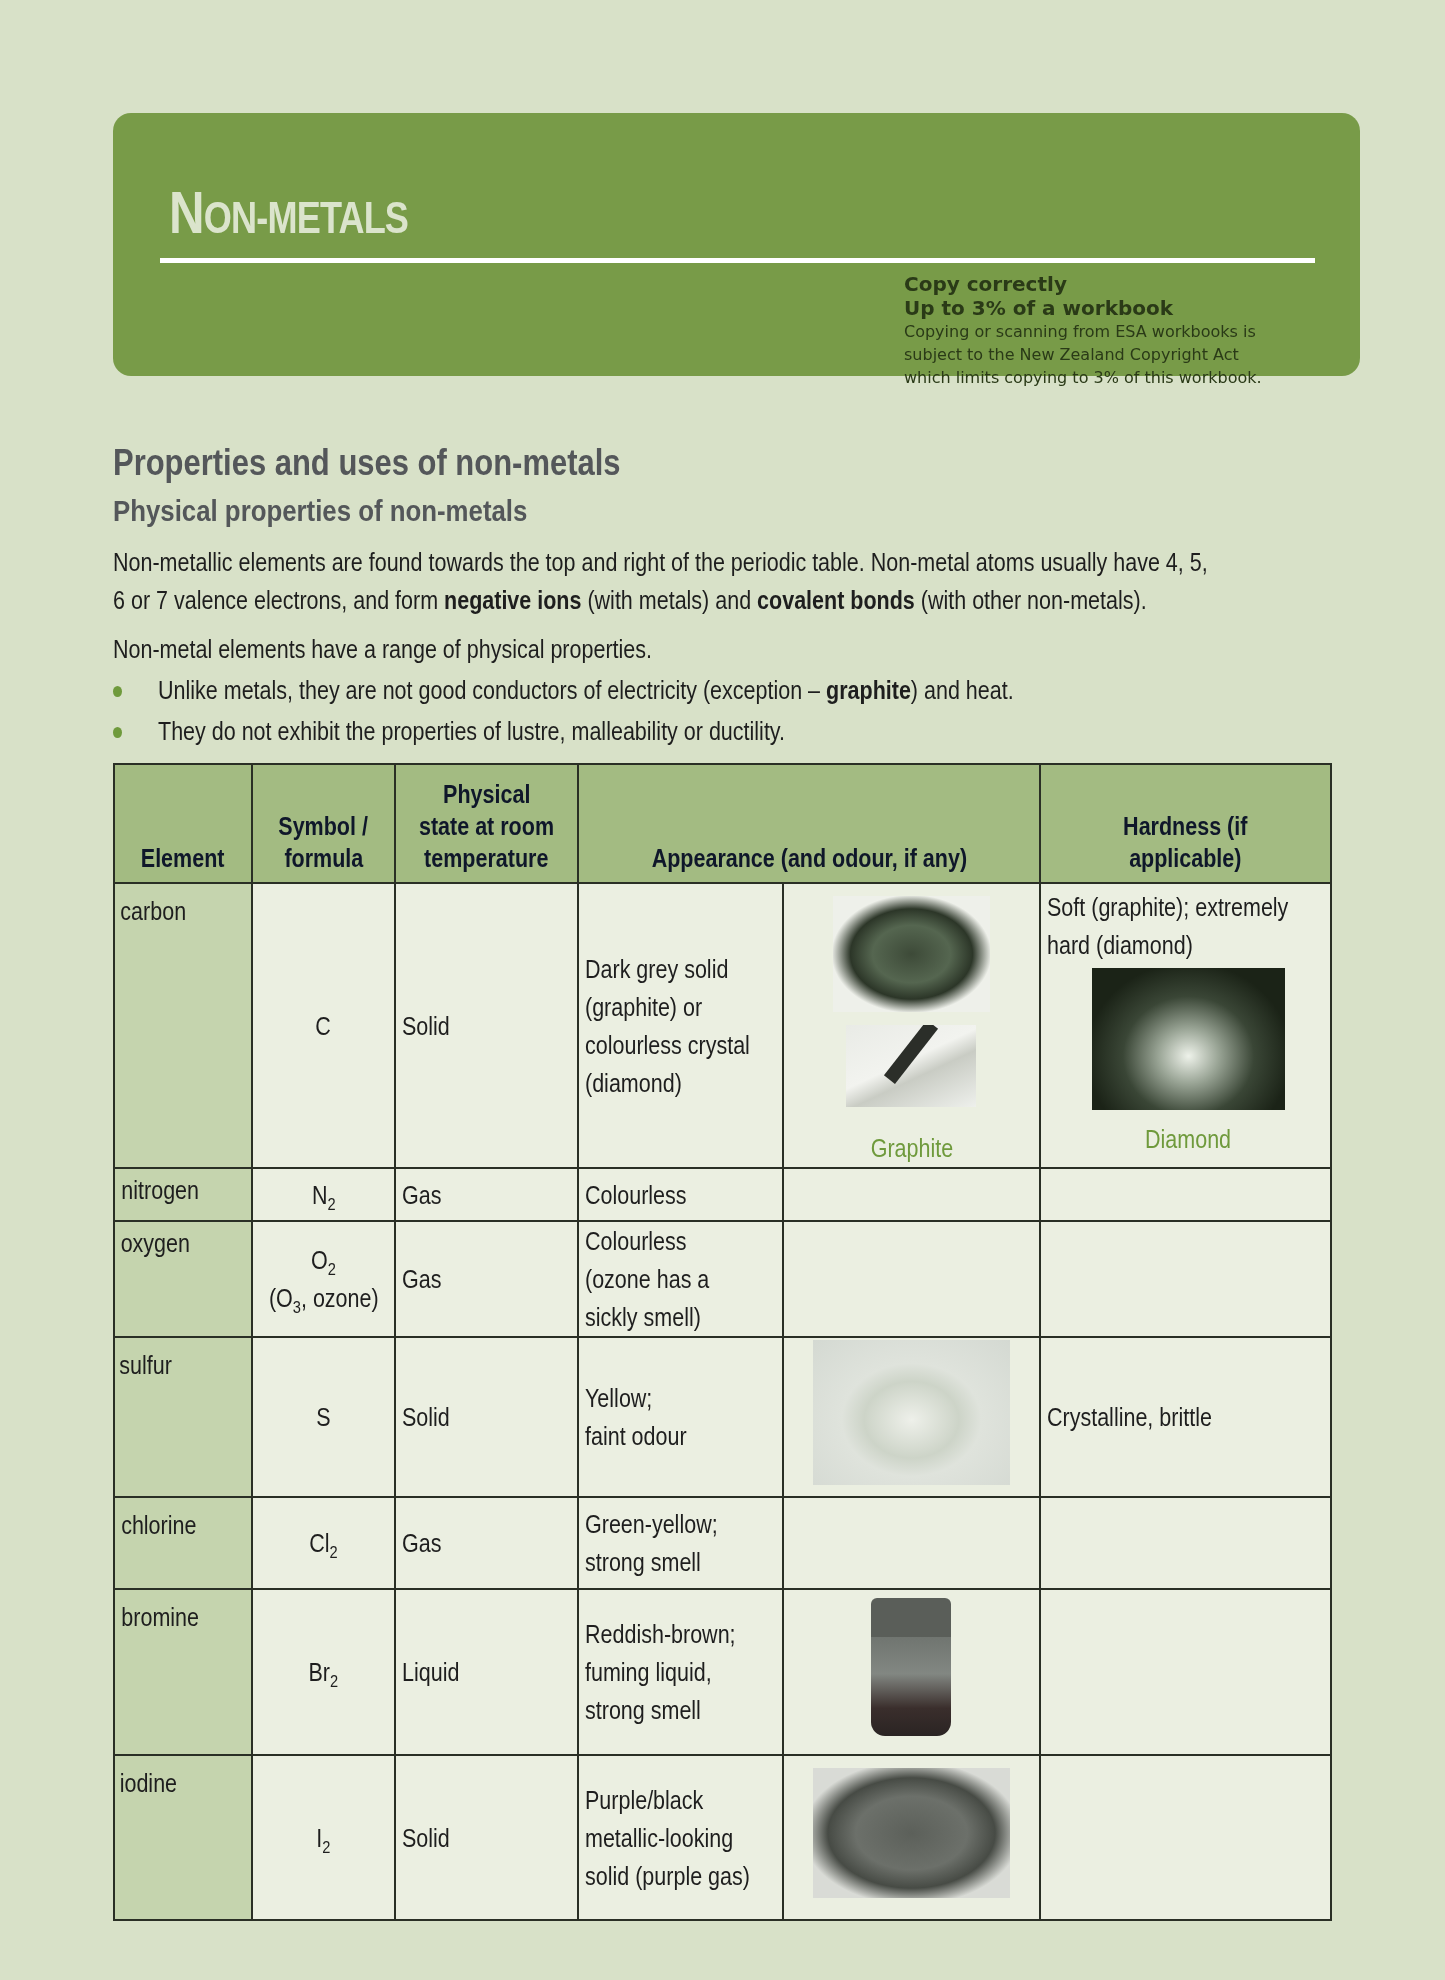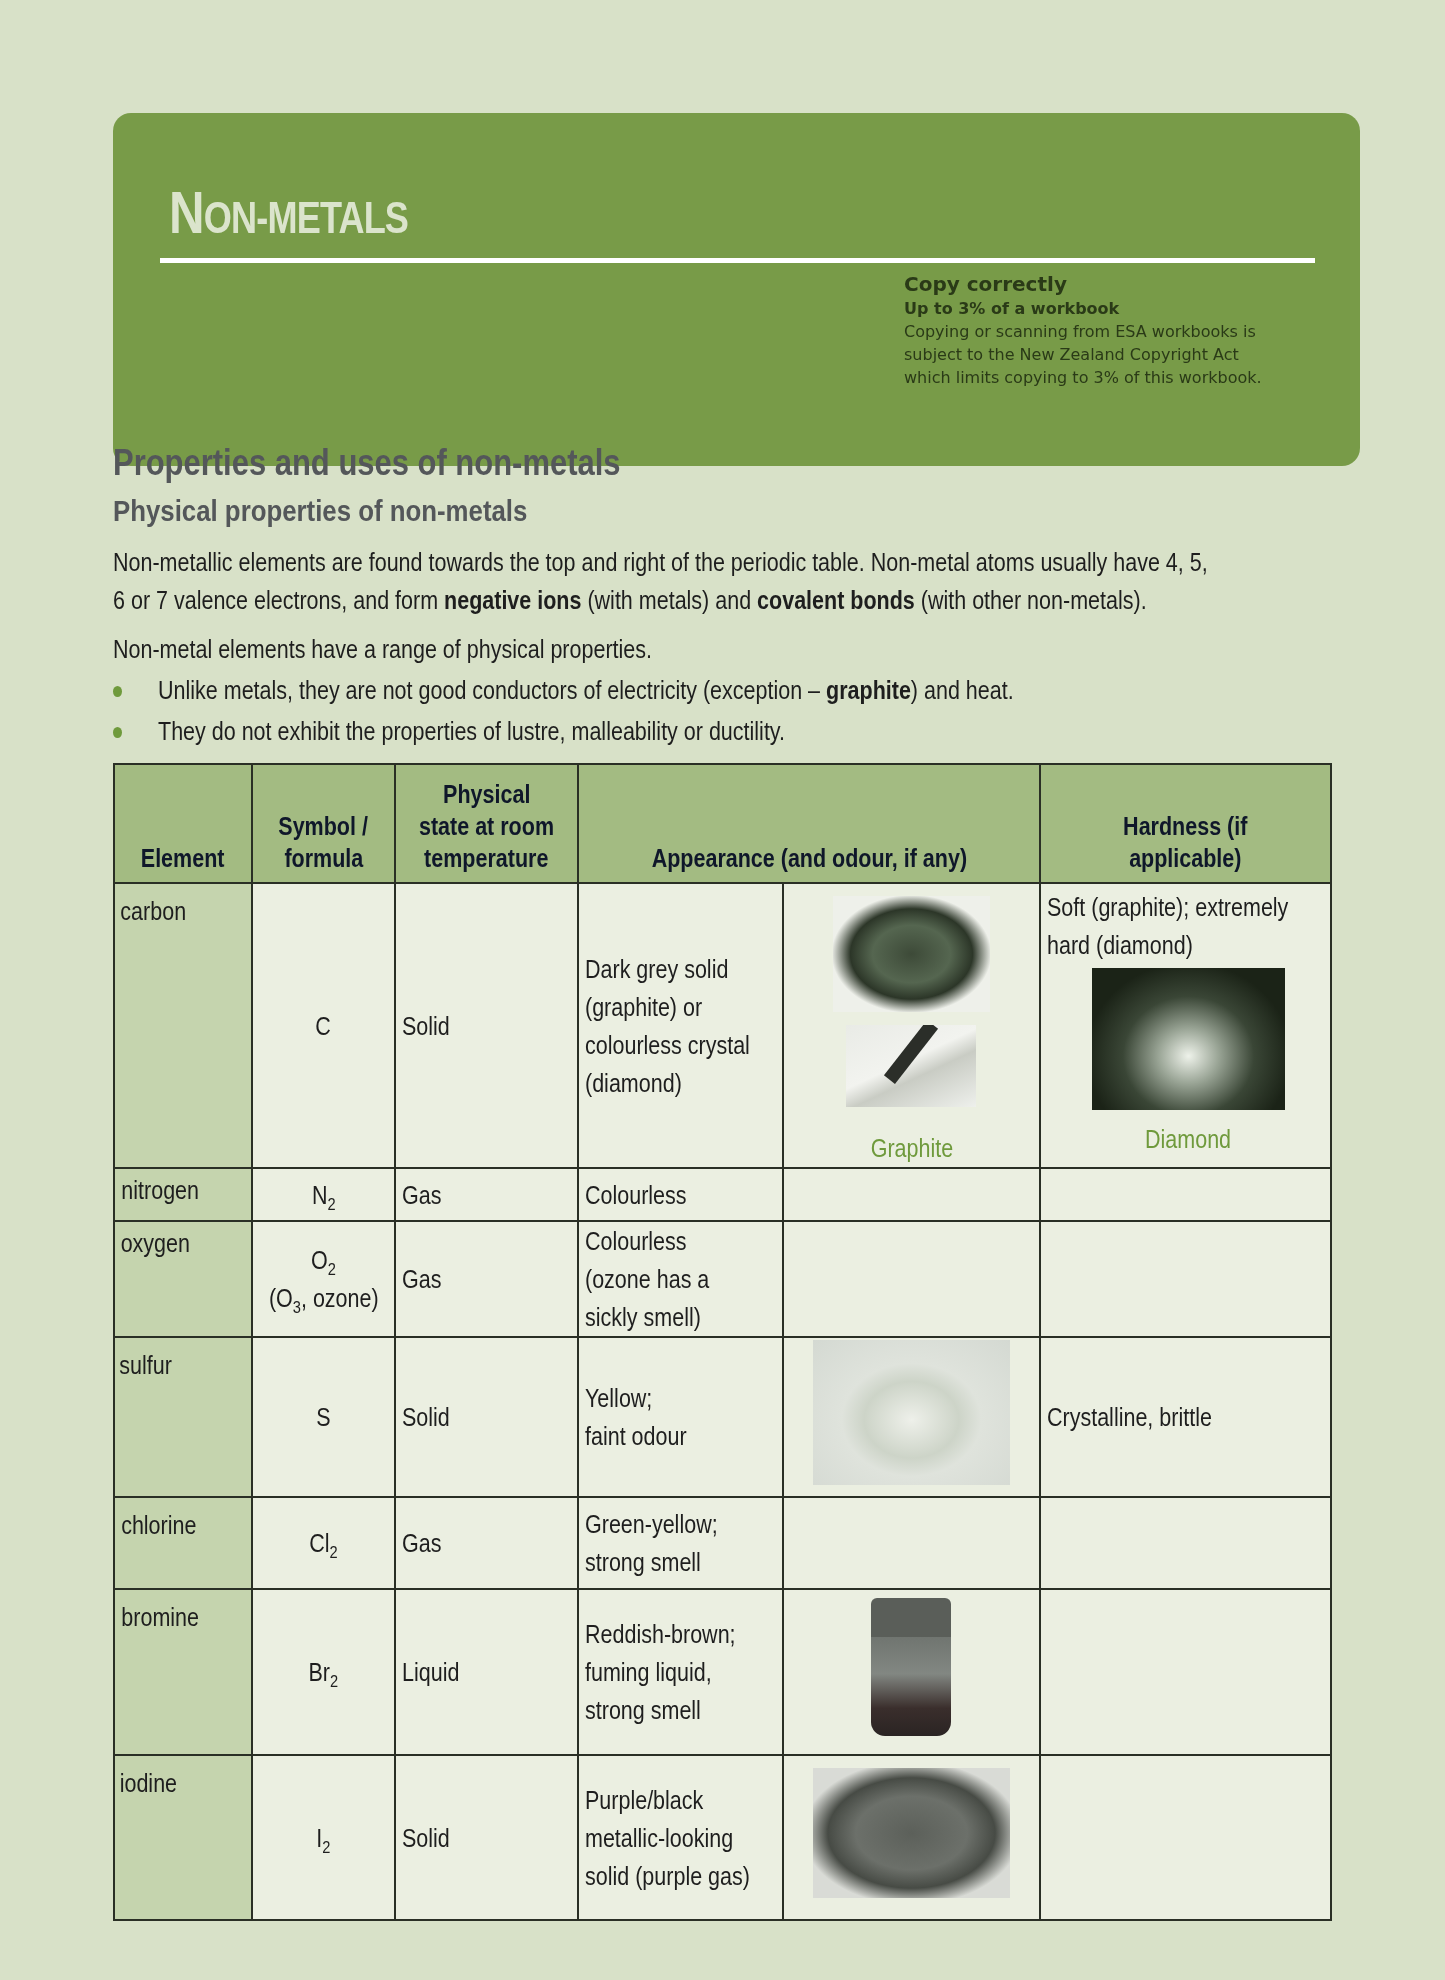--- a/index.html
+++ b/index.html
@@ -1,25 +1,25 @@
 <!DOCTYPE html>
 <html><head>
 <meta charset="utf-8">
 <style>
   * { box-sizing: border-box; margin: 0; padding: 0; }
   html, body { width: 1445px; height: 1980px; background: #d8e1c8; overflow: hidden; }
   body { position: relative; font-family: "Liberation Sans", sans-serif; color: #1e1e1e; }
 
-  .banner { position: absolute; left: 113px; top: 113px; width: 1247px; height: 353px; background: #789b48; border-radius: 18px; }
+  .banner { position: absolute; left: 113px; top: 113px; width: 1247px; height: 263px; background: #789b48; border-radius: 18px; }
   .banner-title { position: absolute; left: 56px; top: 65px; font-family: "Liberation Sans", sans-serif; font-weight: bold; color: #dbe4cc; font-size: 60px; letter-spacing: -1px; transform: scaleX(0.82); transform-origin: left; }
   .banner-title .sc { font-size: 44px; }
   .banner-rule { position: absolute; left: 47px; top: 145px; width: 1155px; height: 5px; background: #ffffff; }
   .copy { position: absolute; left: 791px; top: 158px; width: 420px; color: #2a3a17; font-family: "DejaVu Sans", sans-serif; line-height: 23px; }
   .copy-title { font-weight: bold; font-size: 20px; line-height: 26px; }
-  .copy-sub { font-weight: bold; font-size: 16px; }
+  .copy-sub { font-weight: bold; font-size: 20px; }
   .copy-body { font-size: 16px; }
 
   .h1 { position: absolute; left: 113px; top: 442px; font-size: 36px; font-weight: bold; color: #54575a; transform: scaleX(0.86); transform-origin: left; white-space: nowrap; }
   .h2 { position: absolute; left: 113px; top: 494px; font-size: 30px; font-weight: bold; color: #54575a; transform: scaleX(0.86); transform-origin: left; white-space: nowrap; }
   .para { position: absolute; left: 113px; font-size: 25px; line-height: 38px; color: #1e1e1e; transform: scaleX(0.86); transform-origin: left; white-space: nowrap; }
   .para b { font-weight: bold; }
   .p1 { top: 543px; }
   .p2 { top: 630px; }
   .bullet { position: absolute; left: 113px; font-size: 25px; line-height: 38px; white-space: nowrap; }
   .bullet .dot { position: absolute; left: 0; top: 15px; width: 9px; height: 11px; border-radius: 50%; background: #6f9a3c; }

